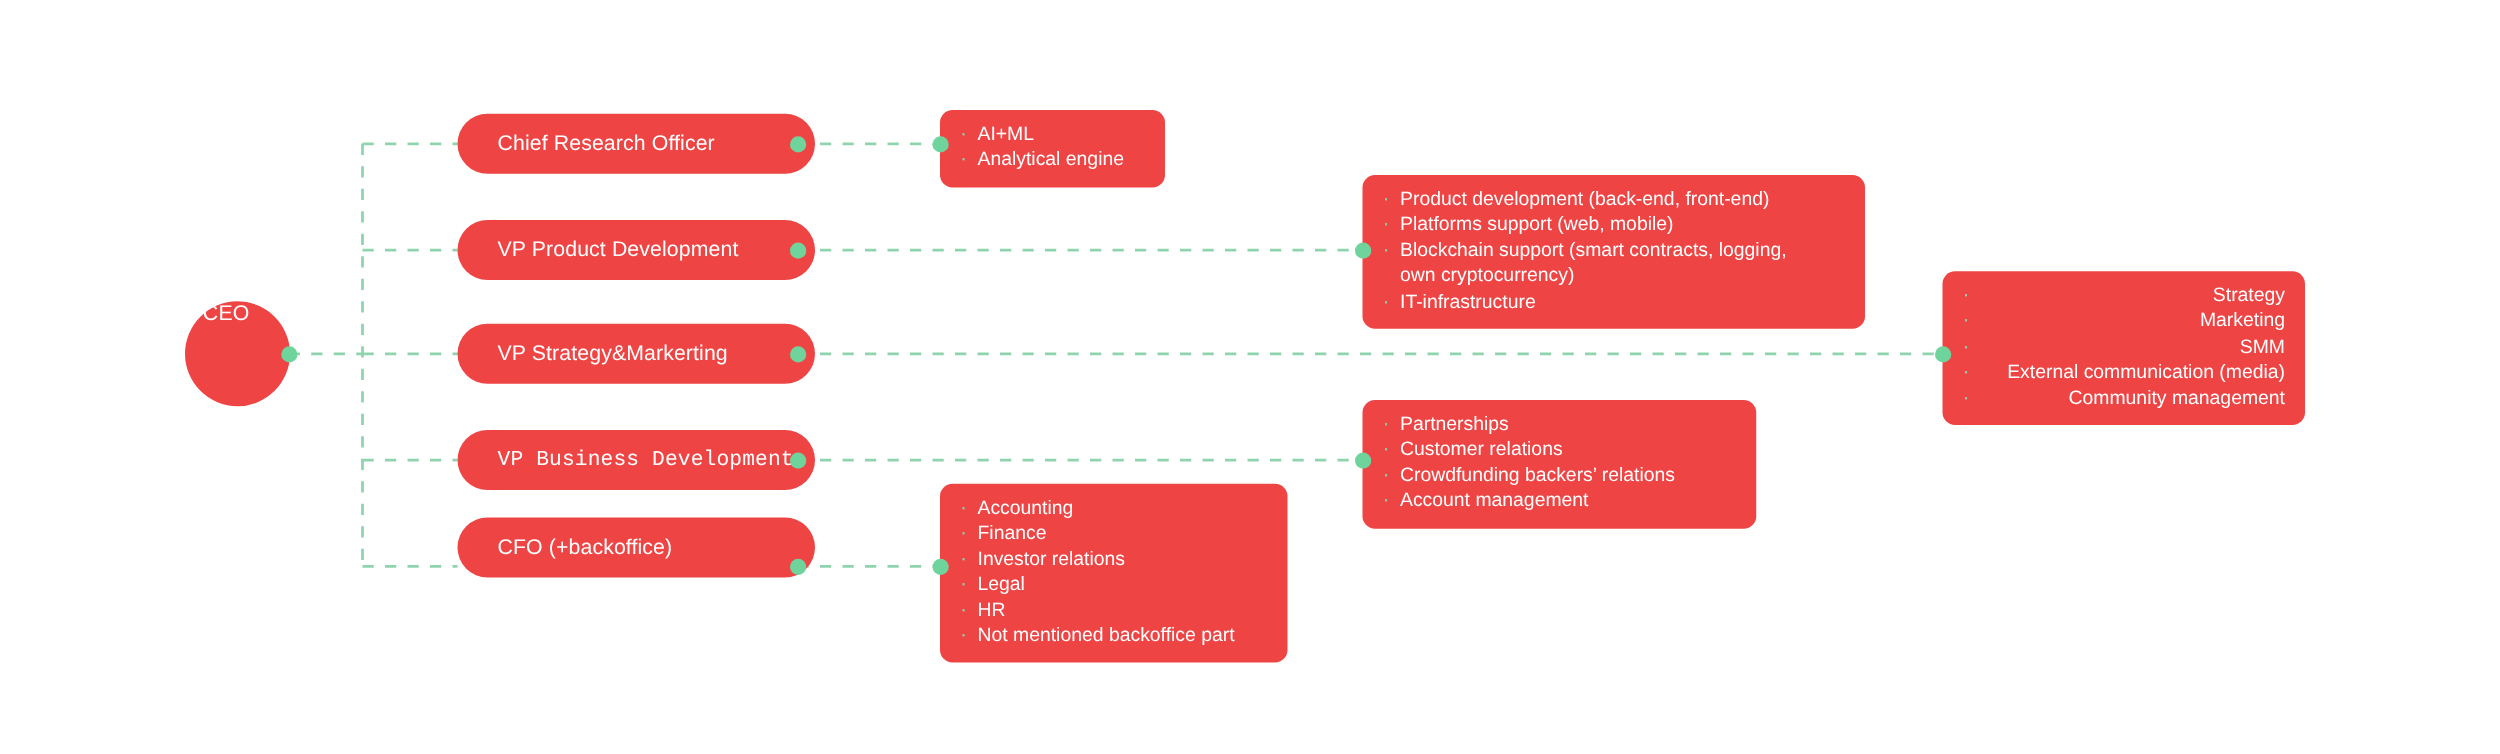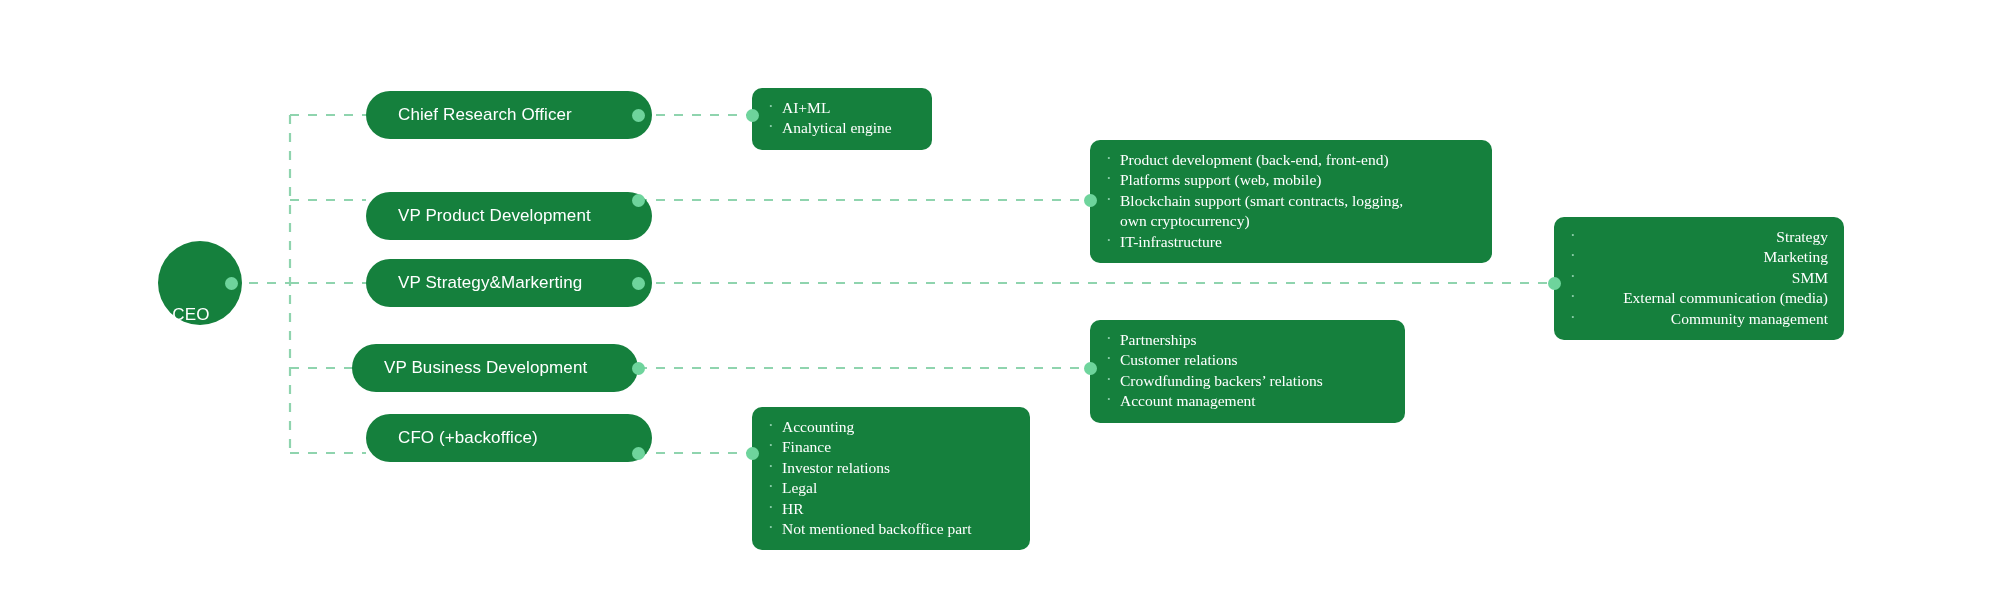--- a/index.html
+++ b/index.html
@@ -24,33 +24,33 @@
     left: 0;
     top: 0;
     width: 2000px;
     height: 603px;
     pointer-events: none;
   }
 
   
   .node {
     position: absolute;
-    background: #15803d;
+    background: #ef4444;
     color: #ffffff;
     box-sizing: border-box;
   }
 
   .root-node {
     width: 84px;
     height: 84px;
     border-radius: 50%;
     display: flex;
-    align-items: flex-end;
+    align-items: flex-start;
     justify-content: center;
-    left: 158px;
+    left: 148px;
     top: 241px;
   }
   .root-label {
     font-size: 17px;
     letter-spacing: .2px;
     position: relative;
     left: -9px;
   }
 
   .pill-node {
@@ -63,21 +63,20 @@
   }
   .pill-label {
     font-size: 17px;
     white-space: nowrap;
     letter-spacing: .1px;
   }
 
   .detail-node {
     border-radius: 10px;
     padding: 10px 16px 11px 14px;
-    font-family: Liberation Serif, serif;
   }
   .detail-list {
     list-style: none;
     margin: 0;
     padding: 0;
   }
   .detail-list li {
     font-size: 15.5px;
     line-height: 20.4px;
     color: #ffffff;
@@ -133,31 +132,31 @@
   <div class="node root-node">
     <span class="root-label">CEO</span>
   </div>
   <div class="port" style="left:225px; top:277px;"></div>
 
   <div class="node pill-node" style="left:366px; top:91px; width:286px;">
     <span class="pill-label">Chief Research Officer</span>
   </div>
   <div class="port" style="left:632px; top:109px;"></div>
 
-  <div class="node pill-node" style="left:366px; top:176px; width:286px;margin-top:16px;">
+  <div class="node pill-node" style="left:366px; top:176px; width:286px;">
     <span class="pill-label">VP Product Development</span>
   </div>
   <div class="port" style="left:632px; top:194px;"></div>
 
   <div class="node pill-node" style="left:366px; top:259px; width:286px;">
     <span class="pill-label">VP Strategy&amp;Markerting</span>
   </div>
   <div class="port" style="left:632px; top:277px;"></div>
 
-  <div class="node pill-node" style="left:352px; top:344px; width:286px;">
+  <div class="node pill-node" style="left:366px; top:344px; width:286px;font-family:Liberation Mono, monospace;">
     <span class="pill-label">VP Business Development</span>
   </div>
   <div class="port" style="left:632px; top:362px;"></div>
 
   <div class="node pill-node" style="left:366px; top:414px; width:286px;">
     <span class="pill-label">CFO (+backoffice)</span>
   </div>
   <div class="port" style="left:632px; top:447px;"></div>
 
   <div class="node detail-node" style="left:752px; top:88px; width:180px;">
@@ -193,21 +192,21 @@
   <div class="node detail-node" style="left:1090px; top:320px; width:315px;">
     <ul class="detail-list">
       <li>Partnerships</li>
       <li>Customer relations</li>
       <li>Crowdfunding backers’ relations</li>
       <li>Account management</li>
     </ul>
   </div>
   <div class="port" style="left:1084px; top:362px;"></div>
 
-  <div class="node detail-node" style="left:752px; top:407px; width:278px;">
+  <div class="node detail-node" style="left:752px; top:387px; width:278px;">
     <ul class="detail-list">
       <li>Accounting</li>
       <li>Finance</li>
       <li>Investor relations</li>
       <li>Legal</li>
       <li>HR</li>
       <li>Not mentioned backoffice part</li>
     </ul>
   </div>
   <div class="port" style="left:746px; top:447px;"></div>

